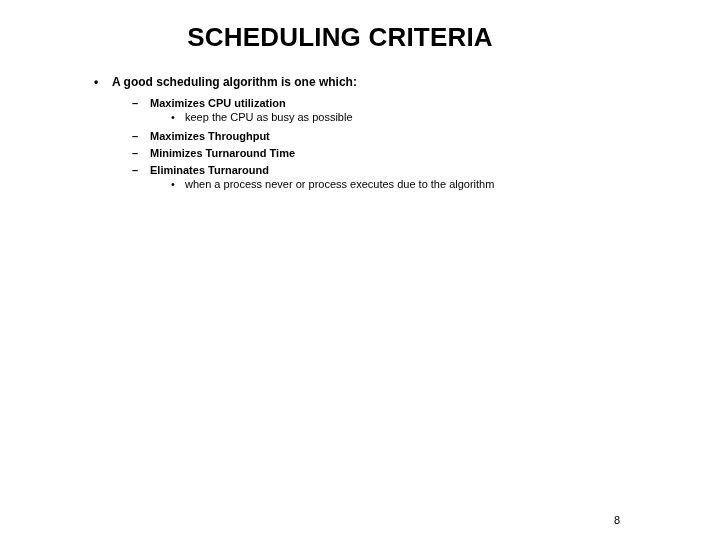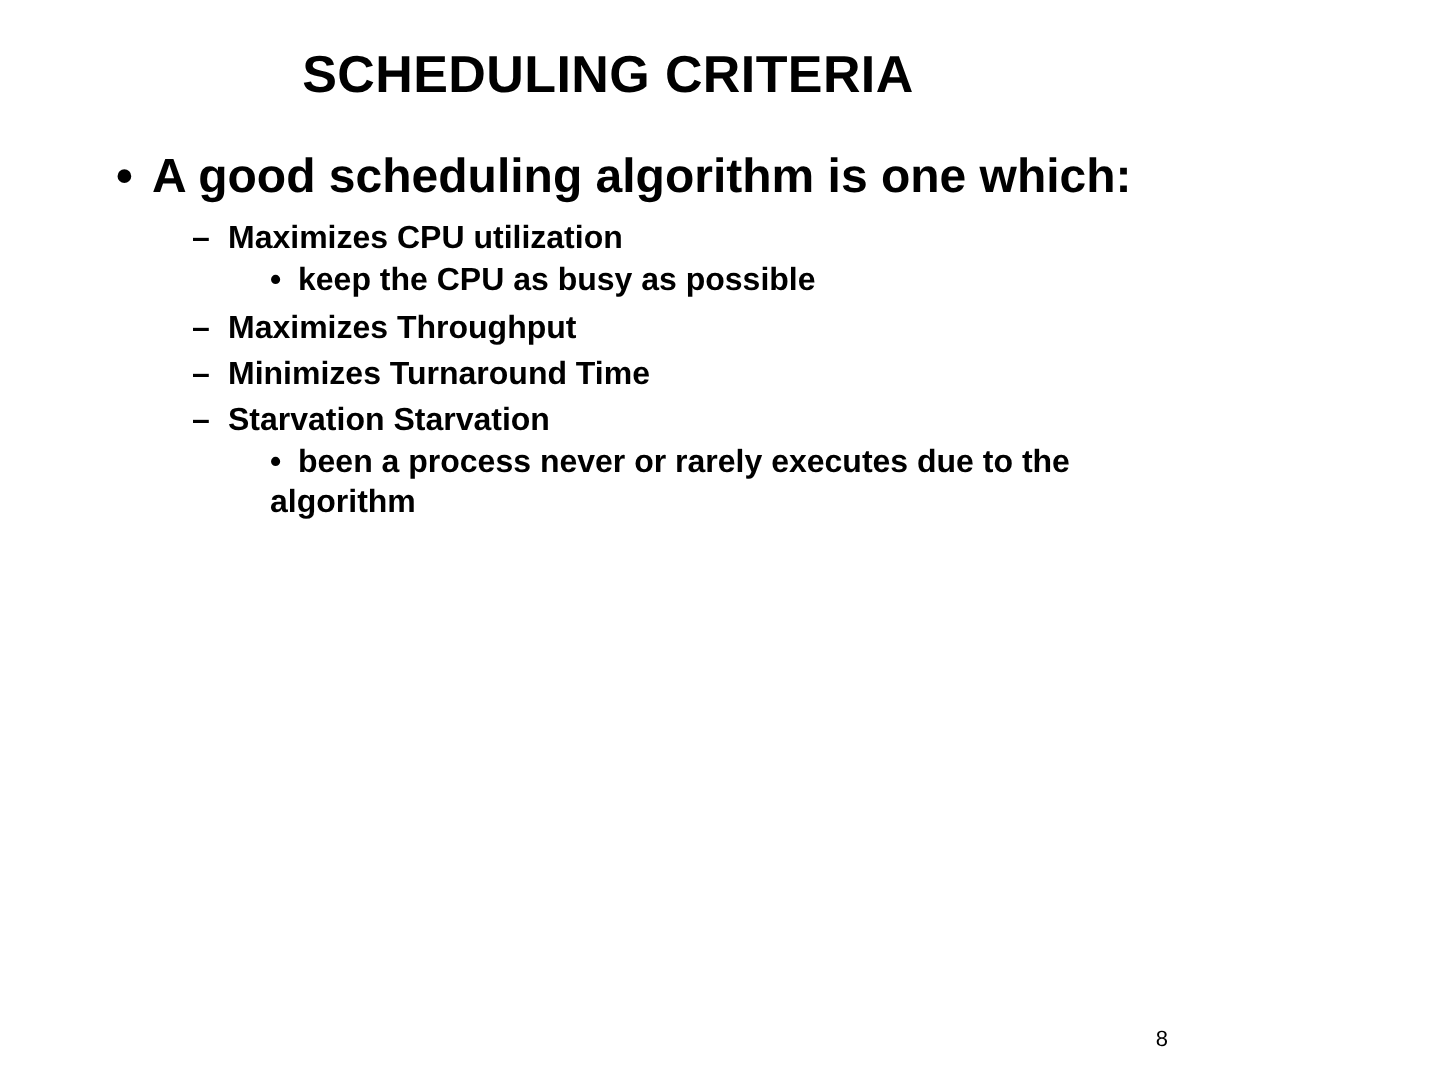--- a/index.html
+++ b/index.html
@@ -11,43 +11,44 @@
     font-family: Arial, Helvetica, sans-serif;
     color: #000;
     position: relative;
   }
   .slide {
     box-sizing: border-box;
     width: 608px;
     height: 540px;
     padding: 18px 40px 0 40px;
     position: relative;
+    margin-left: 36px;
   }
   .title {
     text-align: center;
     font-weight: bold;
     font-size: 26px;
     margin: 4px 0 22px 0;
     letter-spacing: 0.2px;
   }
   .lvl1 {
     font-weight: bold;
-    font-size: 24px;
+    font-size: 12px;
     margin: 0 0 8px 18px;
   }
   .lvl1 .bullet { display: inline-block; width: 18px; }
   .lvl2 {
     font-weight: bold;
-    font-size: 16px;
+    font-size: 11px;
     margin: 5px 0 0 56px;
   }
   .lvl2 .bullet { display: inline-block; width: 18px; }
   .lvl3 {
-    font-weight: bold;
-    font-size: 16px;
+    font-weight: normal;
+    font-size: 11px;
     margin: 2px 0 0 95px;
     line-height: 1.25;
     padding-right: 10px;
   }
   .lvl3 .bullet { display: inline-block; width: 14px; }
   .pagenum {
     position: absolute;
     right: 24px;
     bottom: 14px;
     font-size: 11px;
@@ -76,20 +77,20 @@
     <span class="bullet">–</span><span>Maximizes Throughput</span>
   </div>
 
   <div class="lvl2">
     <span class="bullet">–</span><span>Minimizes Turnaround Time</span>
   </div>
 
 
 
   <div class="lvl2">
-    <span class="bullet">–</span><span>Starvation Starvation</span>
+    <span class="bullet">–</span><span>Eliminates Turnaround</span>
   </div>
   <div class="lvl3">
-    <span class="bullet">•</span><span>been a process never or rarely executes due to the algorithm</span>
+    <span class="bullet">•</span><span>when a process never or process executes due to the algorithm</span>
   </div>
 
   <div class="pagenum">8</div>
 </div>
 
 </body></html>

